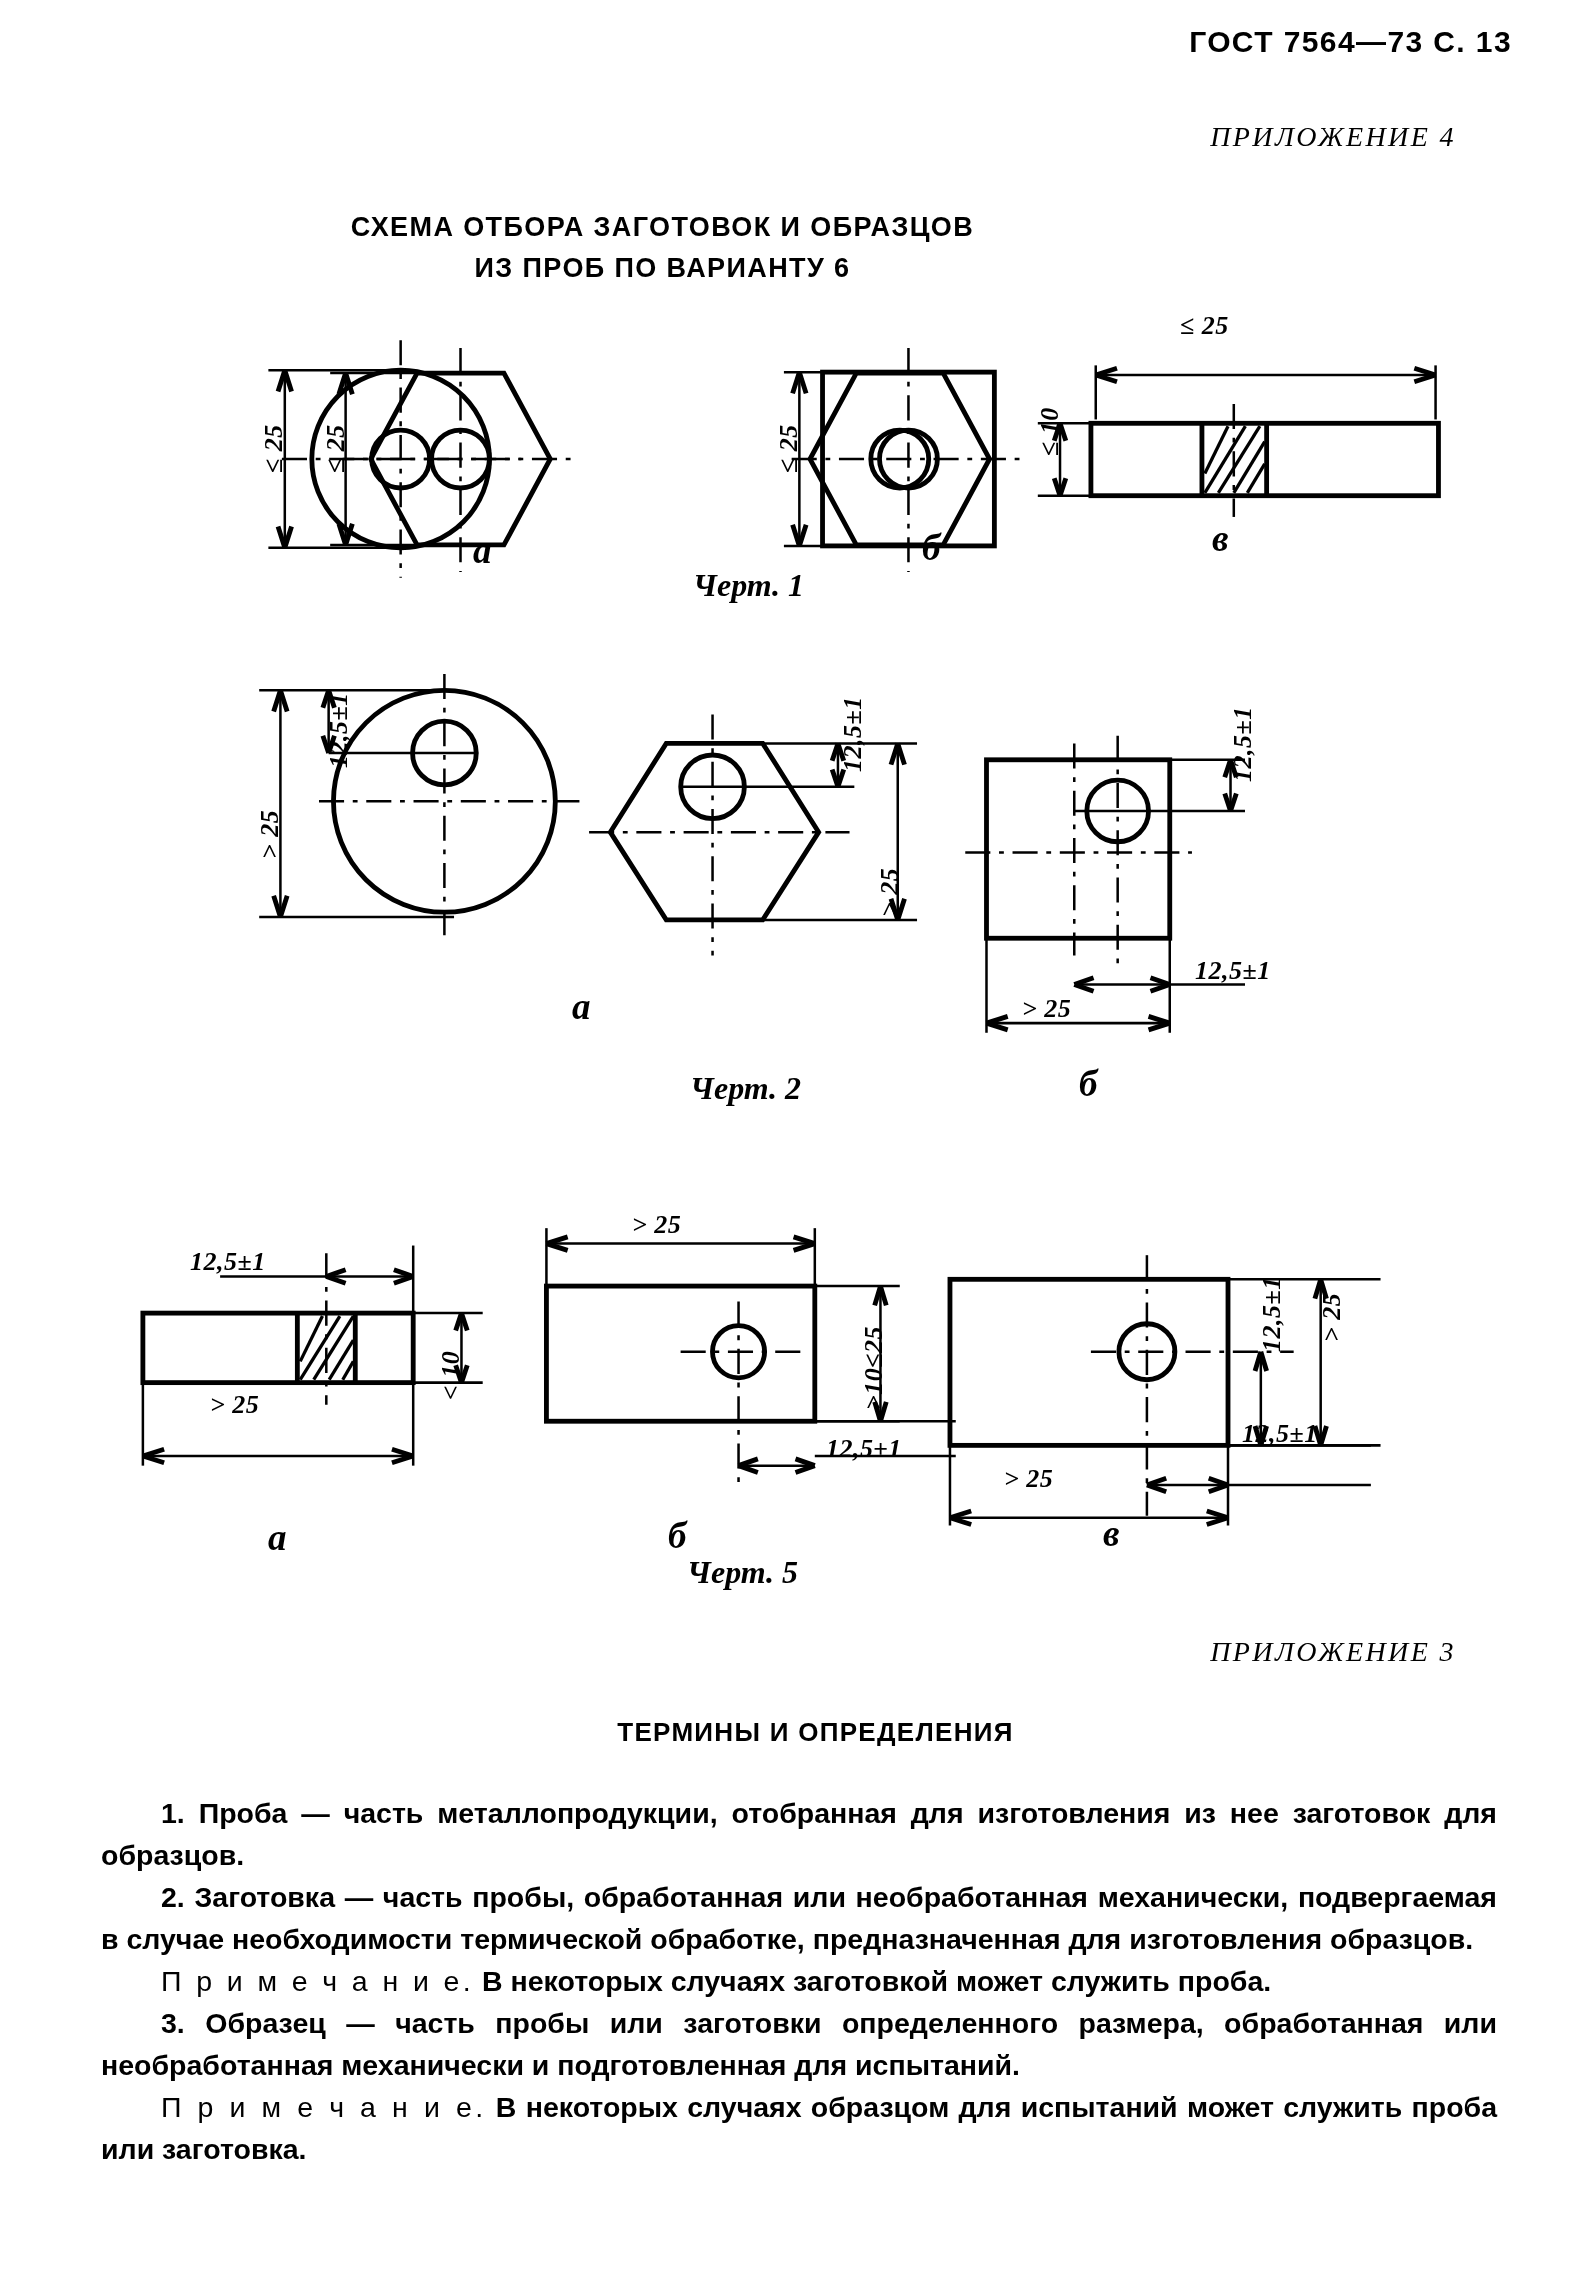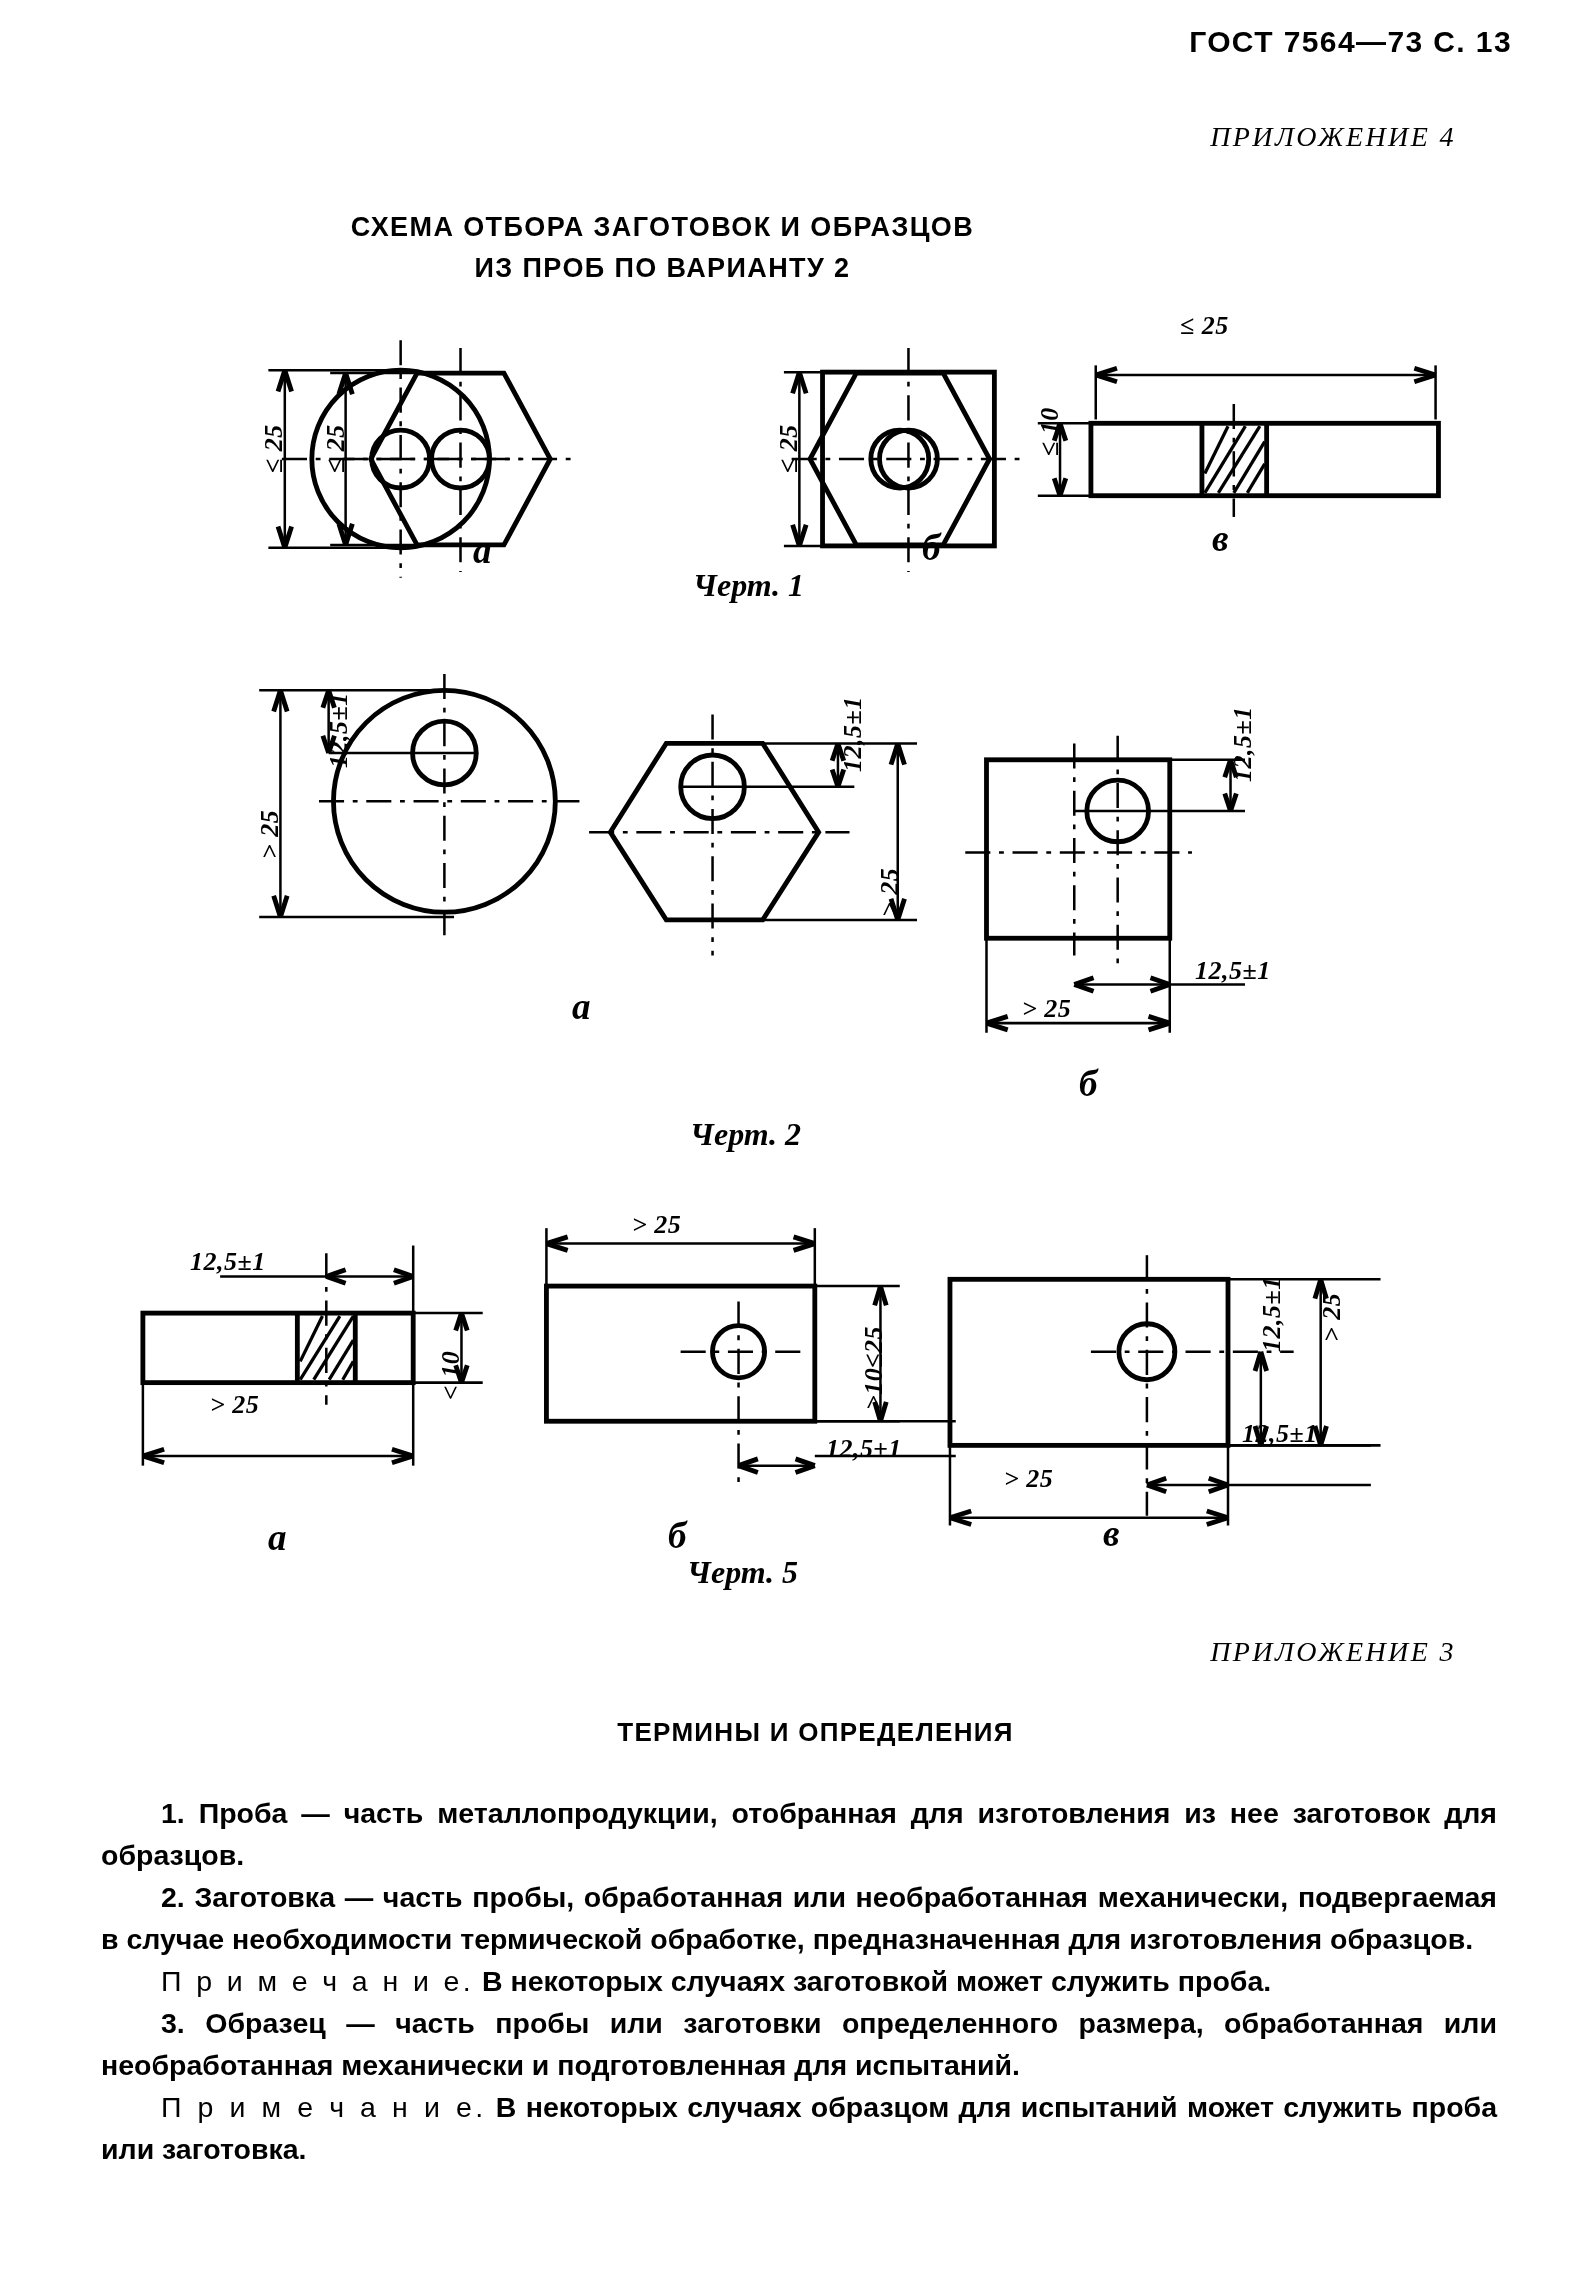--- a/index.html
+++ b/index.html
@@ -136,21 +136,21 @@
 <body>
 
 <div class="page">
 
   <div class="doc-header">ГОСТ 7564—73 С. 13</div>
 
   <div class="appendix-label appendix-2">ПРИЛОЖЕНИЕ  4</div>
 
   <div class="scheme-title">
     <div>СХЕМА ОТБОРА ЗАГОТОВОК И ОБРАЗЦОВ</div>
-    <div>ИЗ ПРОБ ПО ВАРИАНТУ 2</div>
+    <div>ИЗ ПРОБ ПО ВАРИАНТУ 6</div>
   </div>
 
   <svg width="1591" height="309" style="top:319px;left:0;" viewBox="0 0 1648 320">
 
     <g>
       <circle class="ln" cx="415" cy="145" r="92"></circle>
       <circle class="ln" cx="415" cy="145" r="30"></circle>
       <g class="hatch-fill" clip-path="circle(30px at 415px 145px)">
         <line x1="385" y1="185" x2="425" y2="145"></line>
         <line x1="385" y1="165" x2="445" y2="105"></line>
@@ -327,21 +327,21 @@
   <div class="dim rot90" style="left:324px; top:768px;">12,5±1</div>
   <div class="dim rot90" style="left:875px; top:917px;">&gt; 25</div>
   <div class="dim rot90" style="left:838px; top:772px;">12,5±1</div>
   <div class="dim rot90" style="left:1228px; top:782px;">12,5±1</div>
   <div class="dim" style="left:1195px; top:956px;">12,5±1</div>
   <div class="dim" style="left:1022px; top:994px;">&gt; 25</div>
 
   <div class="part-label" style="left:572px; top:985px;">а</div>
   <div class="part-label" style="left:1079px; top:1062px;">б</div>
 
-  <div class="fig-caption" style="left:690px; top:1116px;text-align:center;">Черт. 2</div>
+  <div class="fig-caption" style="left:690px; top:1070px;text-align:center;">Черт. 2</div>
 
   <svg width="1591" height="406" style="top:1197px;left:0;" viewBox="0 0 1648 420">
 
     <g>
       <rect class="ln" x="148" y="120" width="280" height="72" fill="#fff"></rect>
       <line class="ln" x1="308" y1="120" x2="308" y2="192"></line>
       <line class="ln" x1="368" y1="120" x2="368" y2="192"></line>
       <g class="hatch-fill">
         <line x1="311" y1="189" x2="352" y2="123"></line>
         <line x1="325" y1="189" x2="366" y2="123"></line>

